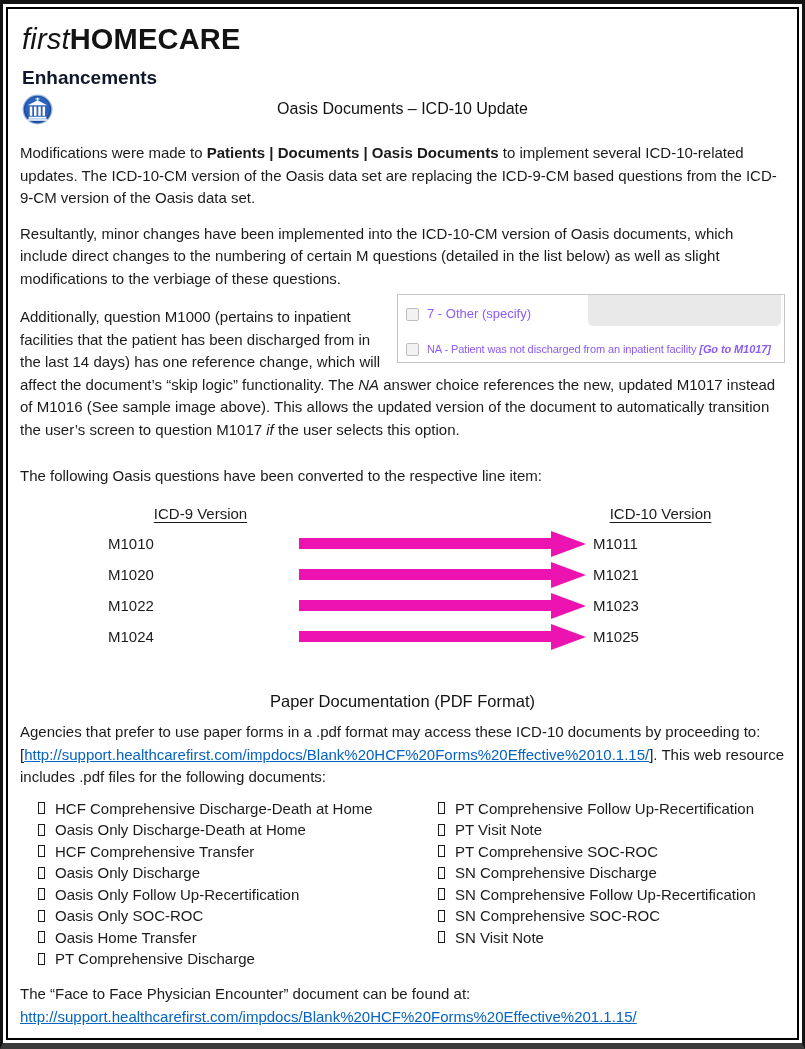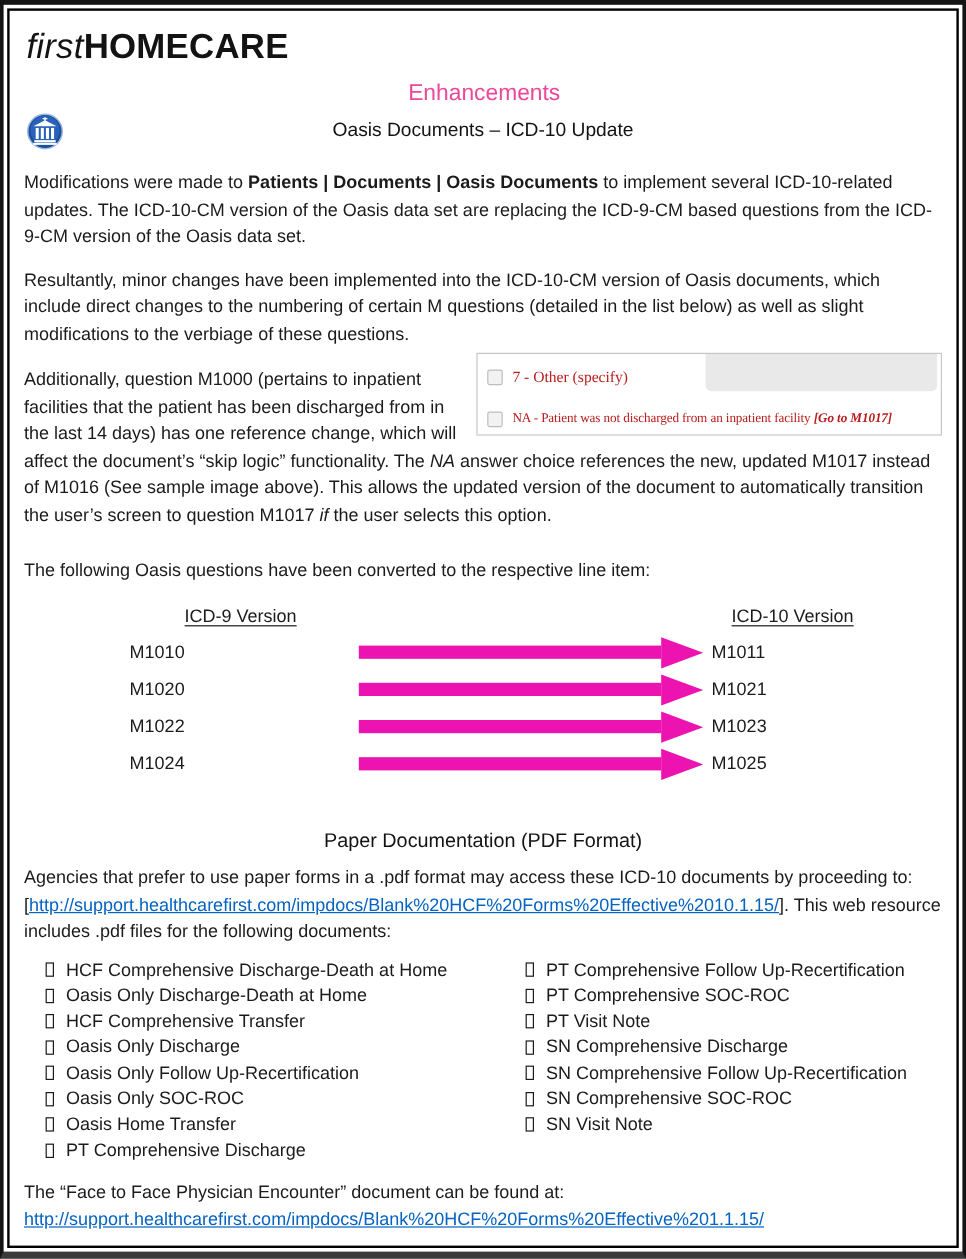--- a/index.html
+++ b/index.html
@@ -14,21 +14,21 @@
   }
   .frame-inner{
     width:100%; height:100%; border:2px solid #000; background:#fff;
     padding:8px 12px 0 12px; overflow:hidden; position:relative;
   }
 
   .brand{ font-size:29px; font-weight:400; letter-spacing:0.2px; margin:6px 0 0 2px; color:#131313;}
   .brand .b-first{ font-style:italic; }
   .brand .b-rest{ font-style:normal;font-weight:bold; }
 
-  .enhancements{ font-size:19px; color:#ec4899; margin:11px 0 0 2px; font-weight:400;text-align:center; }
+  .enhancements{ font-size:19px; color:#0f172a; margin:11px 0 0 2px; font-weight:700; }
 
   .title-row{ position:relative; height:36px; margin-top:4px; }
   .bank-icon{ position:absolute; left:2px; top:1px; width:31px; height:31px; }
   .doc-title{ text-align:center; font-size:16px; padding-top:7px; color:#131313; }
 
   .para{ font-size:15px; line-height:22.5px; margin-top:13px; color:#1b1b1b; }
   .para b{ font-weight:700; }
   .para i{ }
 
   
@@ -40,21 +40,21 @@
     position:absolute; top:0; left:190px; right:3px; height:31px;
     background:#e9e9e9; border-radius:0 0 5px 5px;
   }
   .inset-row{ position:absolute; display:flex; align-items:center; gap:8px; }
   .inset-row.r1{ top:8px; left:8px; }
   .inset-row.r2{ top:43px; left:8px; right:2px; }
   .inset-check{
     width:13px; height:13px; flex:0 0 13px; background:#f2f2f2;
     border:1px solid #bdbdbd; border-radius:2px;
   }
-  .inset-label{ color:#b91c1c; font-size:13px; white-space:nowrap;font-family:Liberation Serif, serif; }
+  .inset-label{ color:#8b5cf6; font-size:13px; white-space:nowrap; }
   .inset-row.r2 .inset-label{ font-size:11px; letter-spacing:-0.1px; }
   .inset-goto{ font-weight:700; font-style:italic; }
 
   
   .conv-intro{ font-size:15px; margin-top:26px; }
   .conv-table{ margin:14px 0 0 88px; width:620px; }
   .conv-head, .conv-row{ display:grid; grid-template-columns:185px 300px 135px; align-items:center; }
   .conv-head{ height:30px; }
   .conv-hcell{ text-align:center; font-size:15px; text-decoration:underline; text-underline-offset:3px; }
   .conv-row{ height:31px; }
@@ -207,25 +207,25 @@
             <span>PT Comprehensive Discharge</span>
           </div>
     </div>
     <div class="doc-col">
       <div class="doc-item">
             <span class="tofu"></span>
             <span>PT Comprehensive Follow Up-Recertification</span>
           </div>
       <div class="doc-item">
             <span class="tofu"></span>
+            <span>PT Visit Note</span>
+          </div>
+      <div class="doc-item">
+            <span class="tofu"></span>
             <span>PT Comprehensive SOC-ROC</span>
-          </div>
-      <div class="doc-item">
-            <span class="tofu"></span>
-            <span>PT Visit Note</span>
           </div>
       <div class="doc-item">
             <span class="tofu"></span>
             <span>SN Comprehensive Discharge</span>
           </div>
       <div class="doc-item">
             <span class="tofu"></span>
             <span>SN Comprehensive Follow Up-Recertification</span>
           </div>
       <div class="doc-item">

